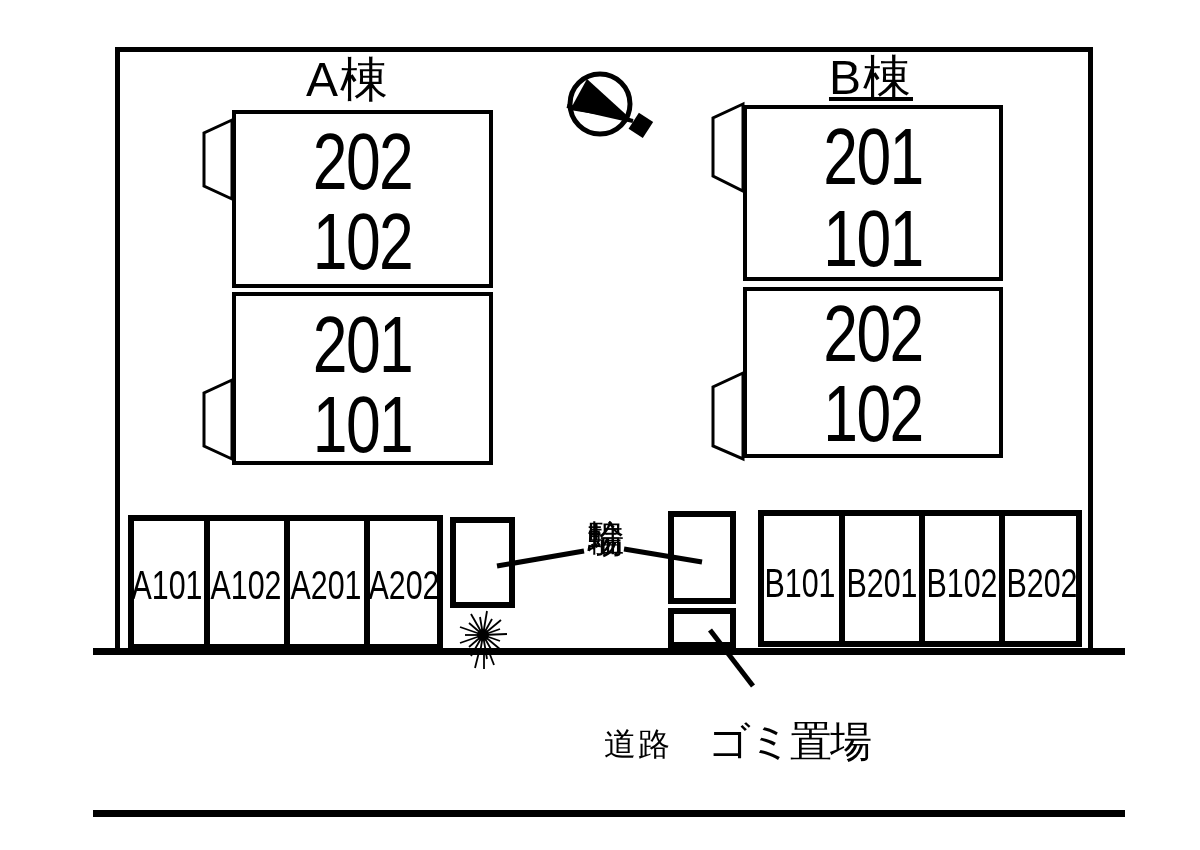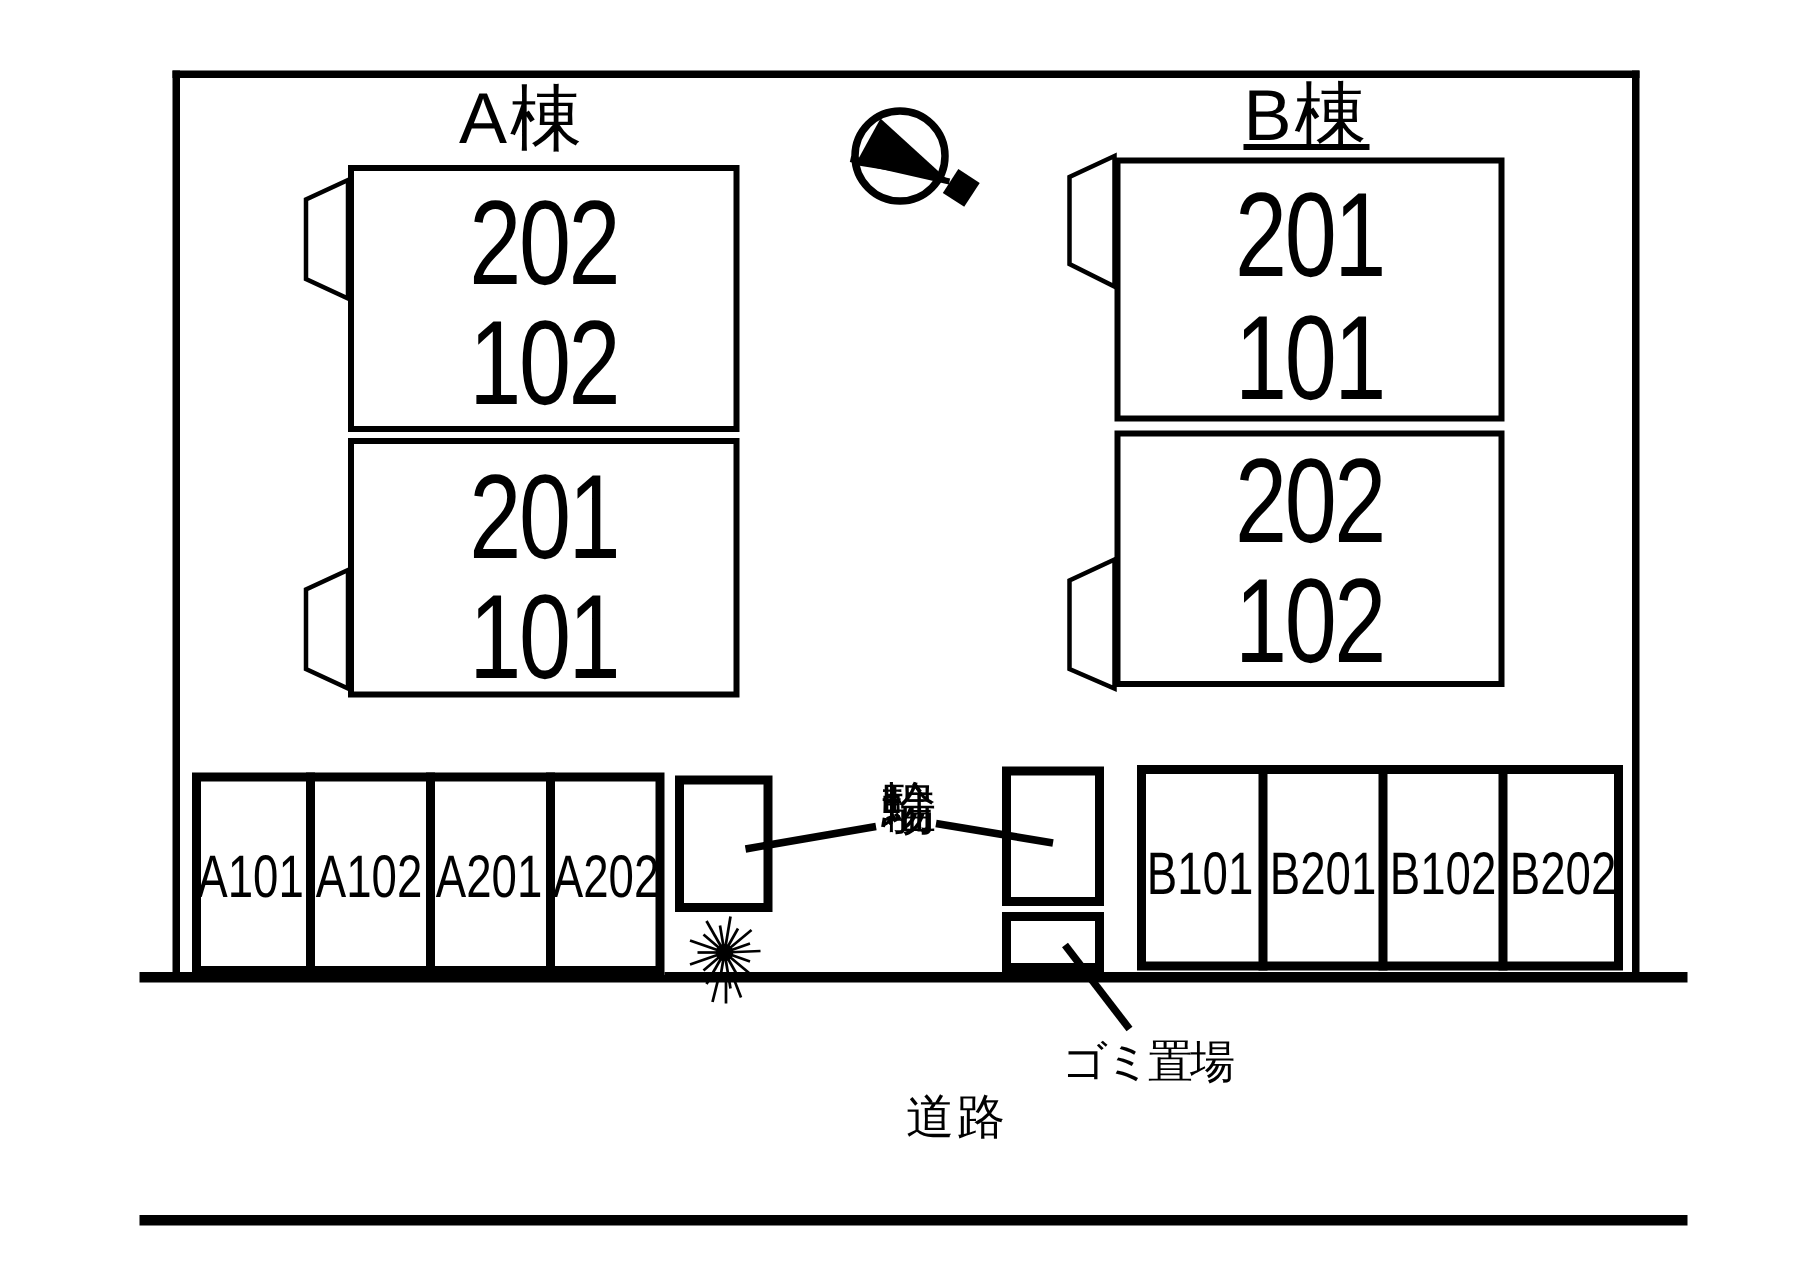--- a/index.html
+++ b/index.html
@@ -38,21 +38,21 @@
   .pa-label{top:565px;width:110px;}
   .pb-label{top:563px;width:110px;}
   
   .sbox{border:6px solid #000;background:#fff;z-index:2;}
   #bike-left{left:450px;top:517px;width:65px;height:91px;}
   #bike-right{left:668px;top:511px;width:68px;height:93px;}
   #garbage-box{left:668px;top:608px;width:68px;height:40px;}
   
   #bike-label{left:583px;top:490px;width:42px;font-size:36px;line-height:37px;
      z-index:5;writing-mode:vertical-rl;text-orientation:upright;letter-spacing:2px;white-space:nowrap;}
-  #garbage-label{left:708px;top:687px;width:180px;font-size:30px;line-height:44px;
+  #garbage-label{left:708px;top:720px;width:180px;font-size:42px;line-height:44px;
      z-index:5;letter-spacing:-2px;white-space:nowrap;}
   #road-label{left:578px;top:721px;width:120px;font-size:32px;line-height:46px;
      z-index:5;text-align:center;letter-spacing:2px;white-space:nowrap;}
   #overlay{left:0;top:0;width:1200px;height:850px;z-index:4;pointer-events:none;}
 </style>
 </head>
 <body>
 
 <div class="abs" id="site-border"></div>
 <div class="abs thickline" id="front-line"></div>

